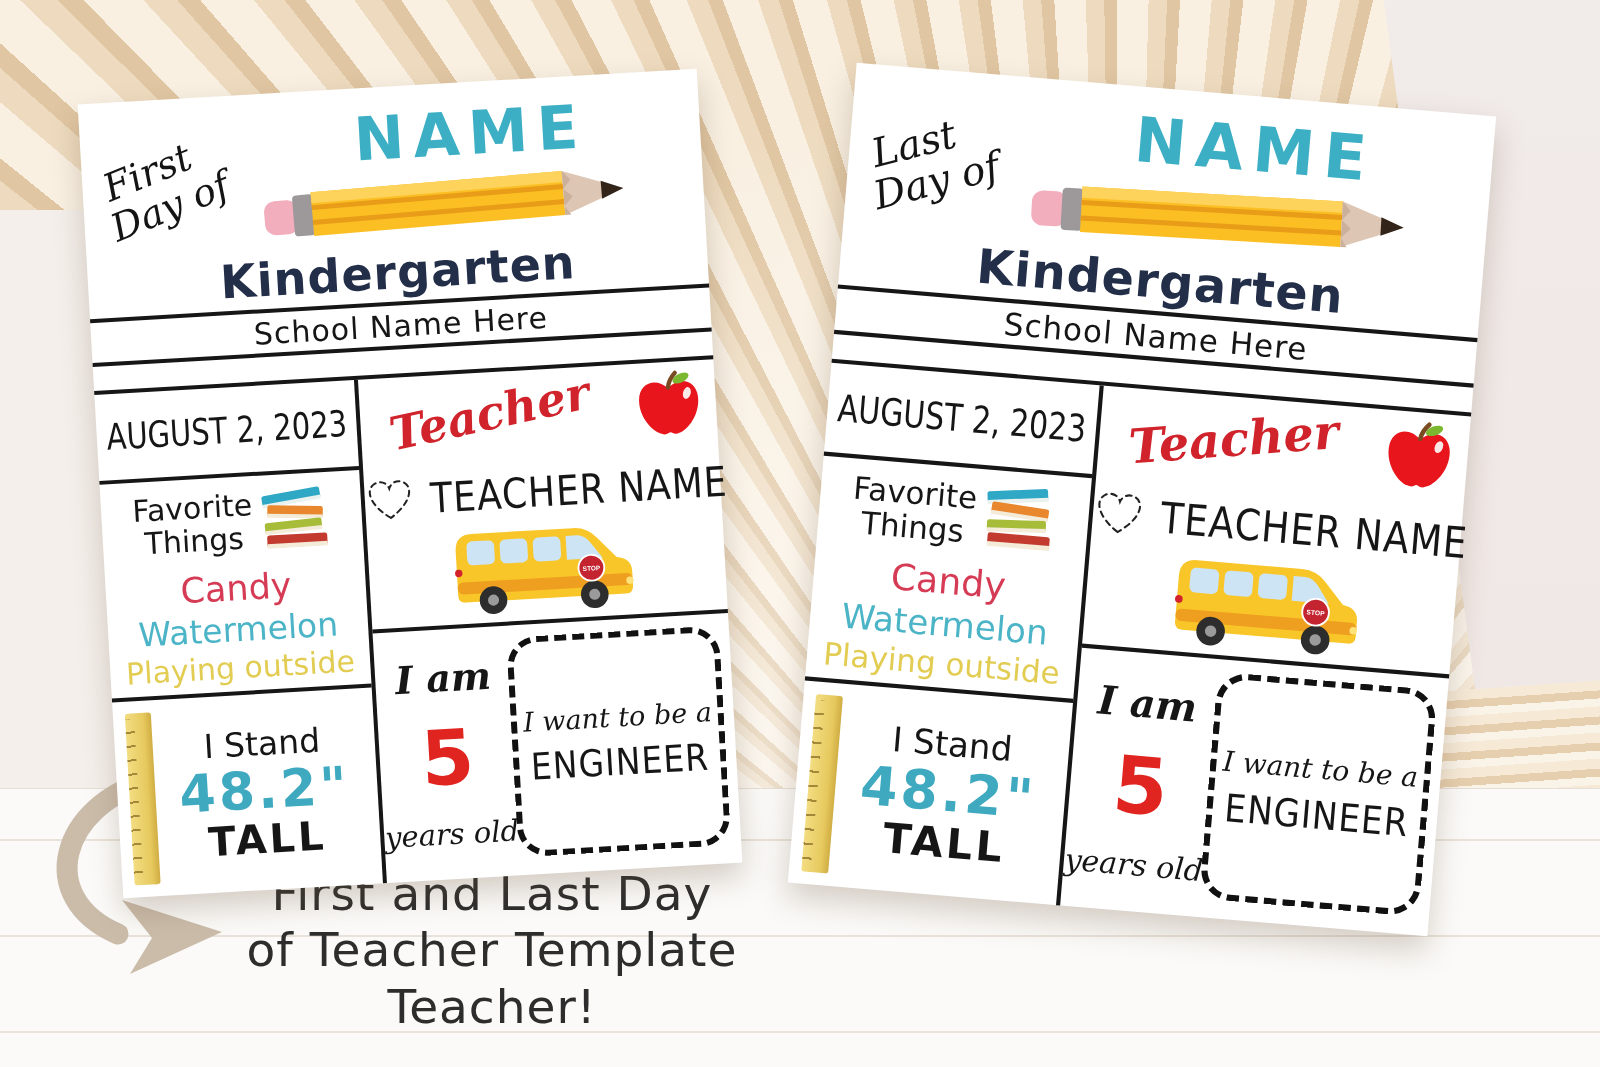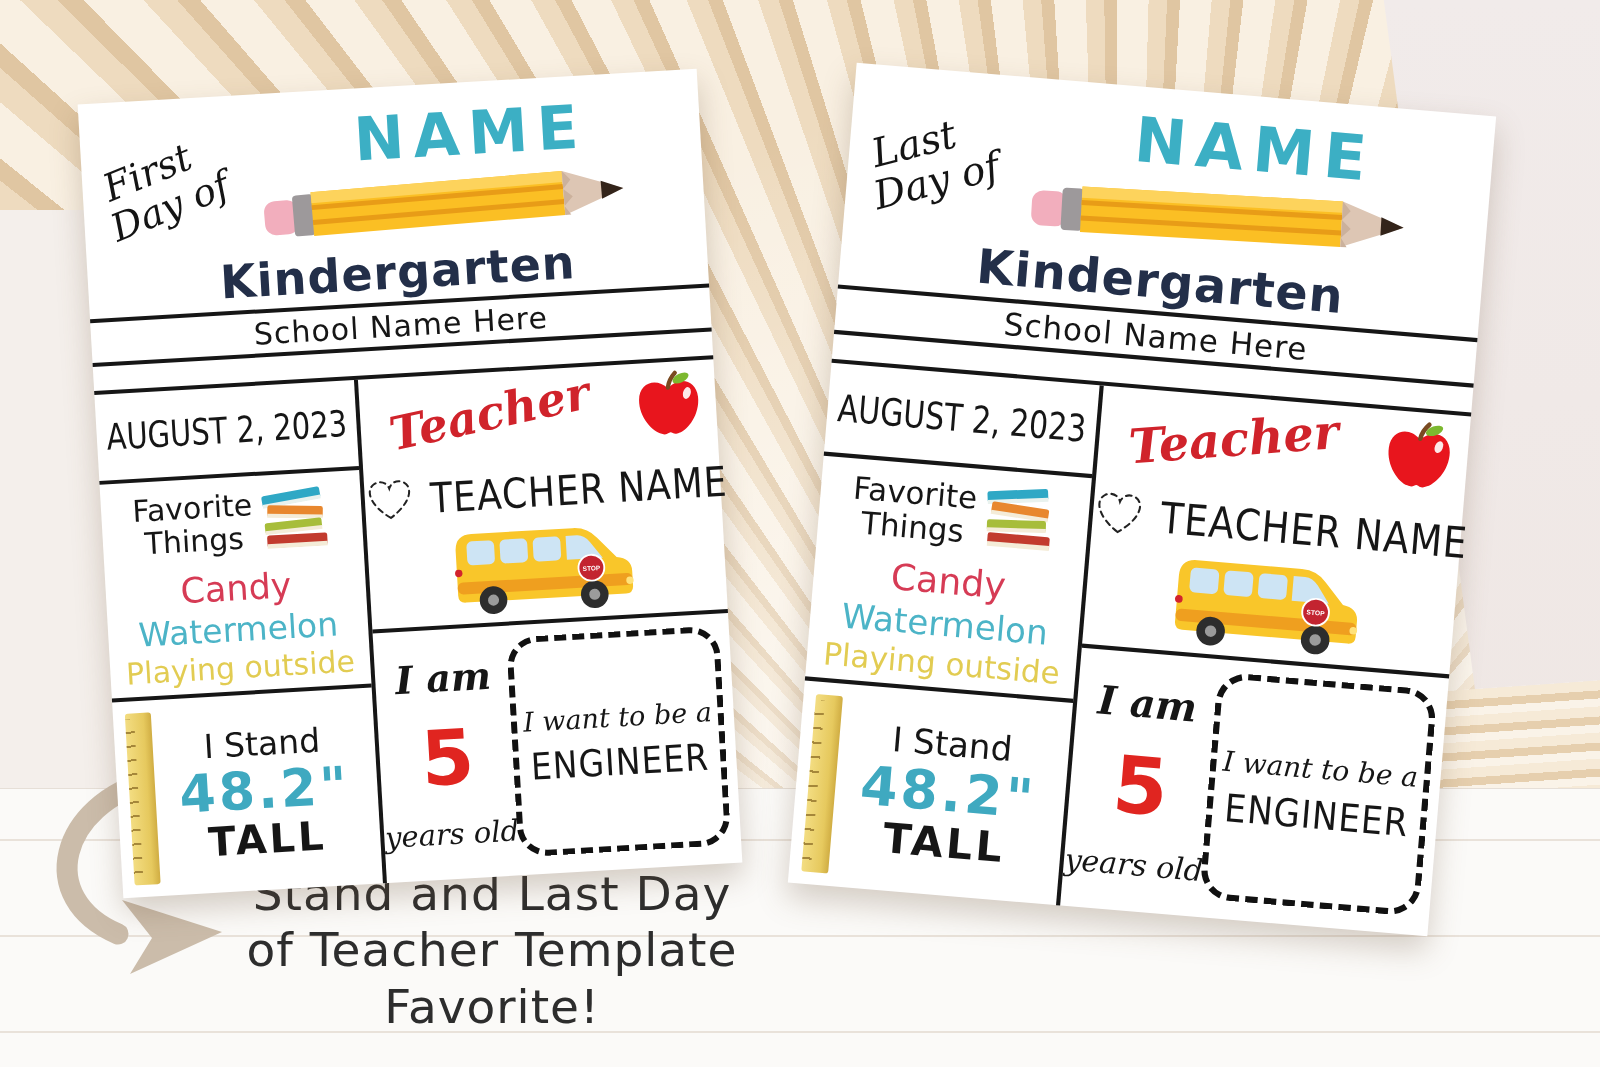--- a/index.html
+++ b/index.html
@@ -397,18 +397,18 @@
     </div>
   </div>
 
   <div class="arrow-wrap">
     <svg viewBox="0 0 240 215">
       <path d="M126 14 C 34 38, 8 132, 92 168" fill="none" stroke="#cbbcaa" stroke-width="21" stroke-linecap="round"></path>
       <path d="M96 134 L196 166 L104 208 L126 172 Z" fill="#cbbcaa"></path>
     </svg>
   </div>
   <div class="caption" style="color: rgb(45, 45, 45);">
-    <div>Stand and Last Day</div>
+    <div>First and Last Day</div>
     <div>of Teacher Template</div>
-    <div>Favorite!</div>
+    <div>Teacher!</div>
   </div>
 
 </div>
 
 </body></html>

